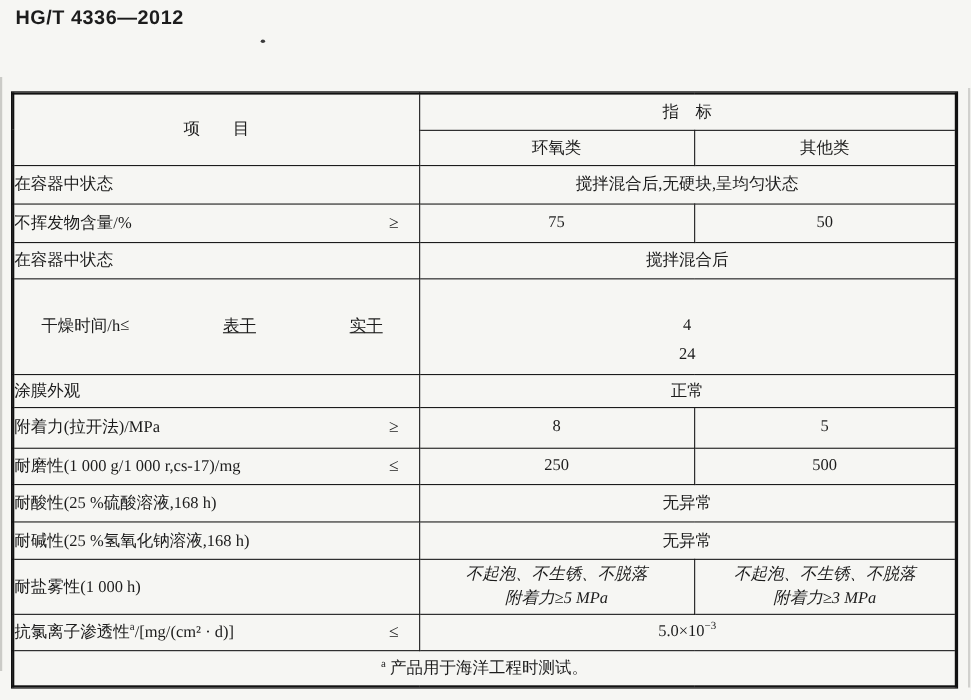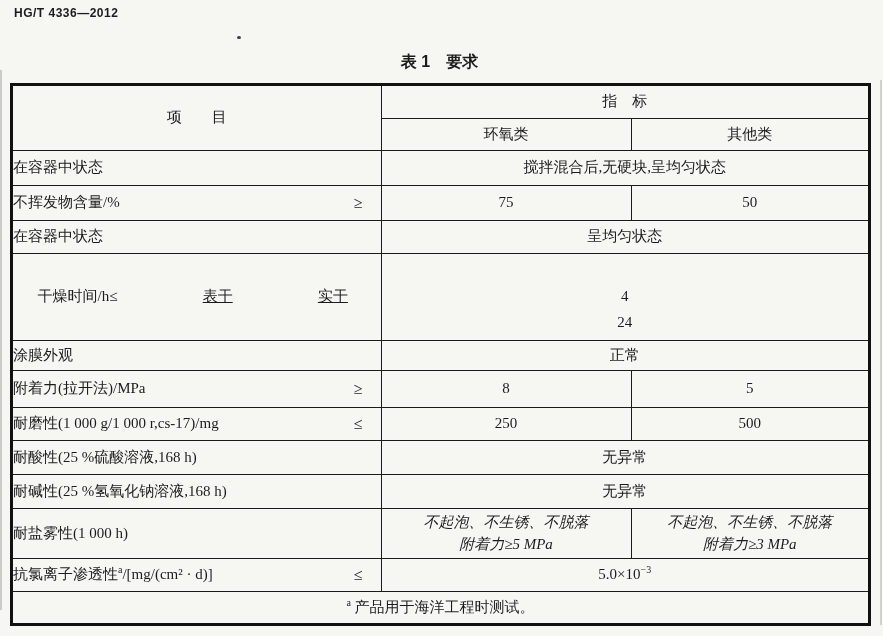--- a/index.html
+++ b/index.html
@@ -9,21 +9,21 @@
     font-family:"Liberation Serif","DejaVu Serif",serif;
     color:#1c1c1c;
     position:relative;
     overflow:hidden;
   }
   .page{position:absolute;inset:0;}
 
   .doc-number{
     position:absolute;left:14px;top:6px;
     font-family:"Liberation Sans","DejaVu Sans",sans-serif;
-    font-weight:bold;font-size:12px;letter-spacing:0.5px;
+    font-weight:bold;font-size:18px;letter-spacing:0.5px;
   }
   .table-title{
     position:absolute;left:11px;top:52px;width:857px;
     text-align:center;
     font-family:"Liberation Sans","DejaVu Sans",sans-serif;
     font-weight:bold;font-size:16px;
   }
   .speck{
     position:absolute;left:237px;top:36px;width:4px;height:3px;
     background:#3a3a3a;border-radius:50%;
@@ -71,21 +71,20 @@
 </head>
 <body>
 
 <div class="page">
 
   <div class="doc-number">HG/T 4336—2012</div>
   <div class="speck"></div>
   <div class="edge-l"></div>
   <div class="edge-r"></div>
 
-  <div class="table-title">表 1　要求</div>
 
   <table class="spec">
     <colgroup>
       <col style="width:369px">
         <col style="width:250px">
         <col style="width:238px">
     </colgroup>
 
     <tbody>
         <tr class="h33">
@@ -116,21 +115,21 @@
       <td>75</td>
       <td>50</td>
     </tr>
 
     <tr class="h33">
       <td class="left">
         <div class="lbl">
               <span>在容器中状态</span>
             </div>
       </td>
-      <td colspan="2">呈均匀状态</td>
+      <td colspan="2">搅拌混合后</td>
     </tr>
 
     <tr class="h86">
       <td class="left">
         <div class="dry-left">
           <div class="line">
             <span>干燥时间/h</span>
             <span class="sym">≤</span>
           </div>
           <div class="line sub">

